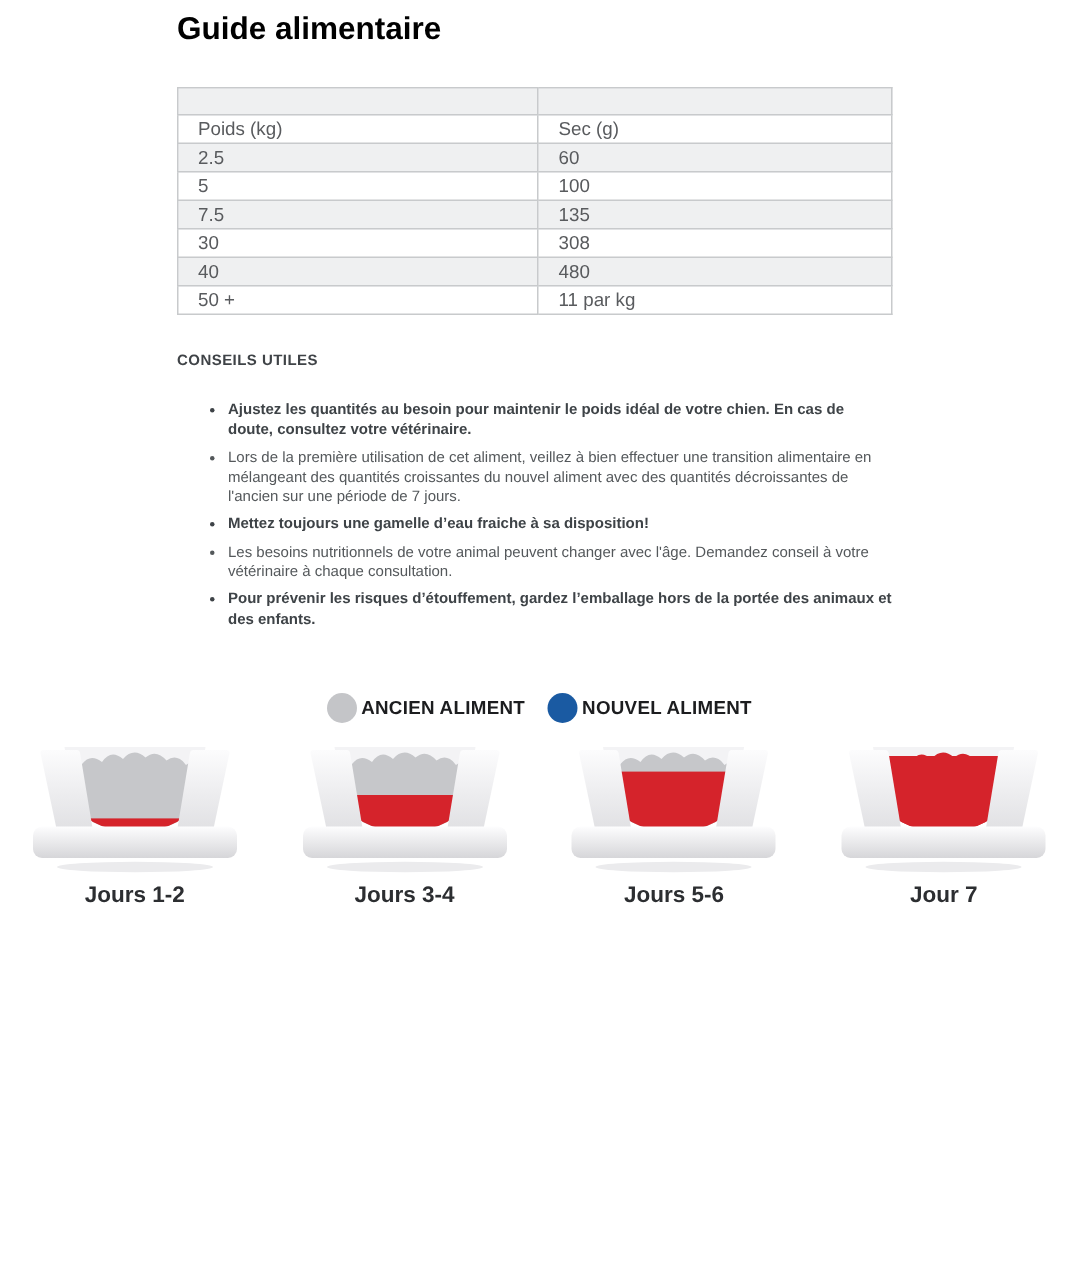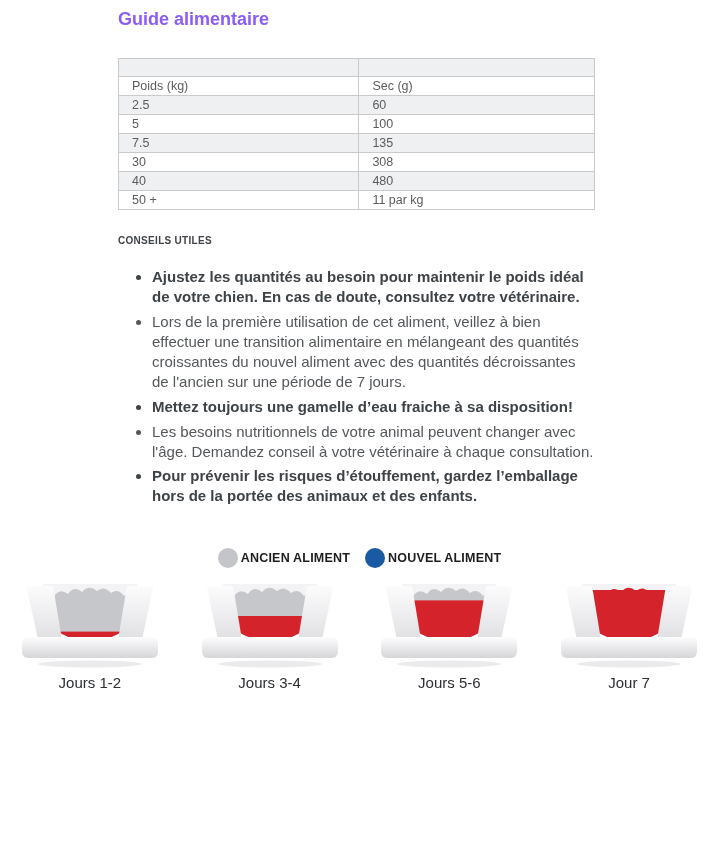--- a/index.html
+++ b/index.html
@@ -1,37 +1,37 @@
 <!DOCTYPE html>
 <html><head>
 <meta charset="utf-8">
 <style>
   html,body{margin:0;padding:0;background:#ffffff;}
   body{width:719px;height:844px;font-family:"Liberation Sans","DejaVu Sans",sans-serif;overflow:hidden;}
   .content{padding:8px 124px 0 118px;}
-  h1.page-title{margin:0;font-size:18px;line-height:23px;font-weight:700;color:#8b5cf6;}
+  h1.page-title{margin:0;font-size:21px;line-height:23px;font-weight:700;color:#000000;}
   table.feed{border-collapse:collapse;width:100%;margin-top:27px;}
   table.feed td,table.feed th{border:1px solid #c8cacc;font-size:12.5px;font-weight:400;color:#595b5e;text-align:left;padding:2px 13px;}
   table.feed tr.band td{height:17px;padding:0;background:#eff0f1;}
   table.feed thead tr.labels th{background:#ffffff;}
   table.feed tbody tr:nth-child(odd) td{background:#eff0f1;}
   table.feed tbody tr:nth-child(even) td{background:#ffffff;}
   table.feed col.c1{width:50.5%;}
   h2.tips-heading{margin:25px 0 0;font-size:10px;font-weight:700;letter-spacing:.3px;color:#3f4347;}
   ul.tips{margin:21px 0 0;padding-left:34px;}
-  ul.tips li{font-size:15px;line-height:1.33;color:#54585b;margin-bottom:5px;}
+  ul.tips li{font-size:10px;line-height:1.33;color:#54585b;margin-bottom:5px;}
   ul.tips li.bold{font-weight:700;color:#3e4347;}
   .legend{display:flex;justify-content:center;align-items:center;gap:15px;margin-top:42px;}
   .legend-item{display:flex;align-items:center;}
   .legend-dot{width:20px;height:20px;border-radius:50%;margin-right:3px;flex:none;}
   .legend-label{font-size:12.5px;font-weight:700;color:#1c1d1f;letter-spacing:.2px;}
   .bowls{display:flex;margin-top:12px;}
   .bowl-col{flex:1;display:flex;flex-direction:column;align-items:center;}
   .bowl-art{width:150px;height:92px;}
-  .bowl-label{margin-top:2px;font-size:15px;font-weight:400;color:#2c2e31;}
+  .bowl-label{margin-top:2px;font-size:15px;font-weight:700;color:#2c2e31;}
 </style>
 </head>
 <body>
 
 <div class="page">
   <div class="content">
     <h1 class="page-title">Guide alimentaire</h1>
 
     <table class="feed">
       <colgroup>

